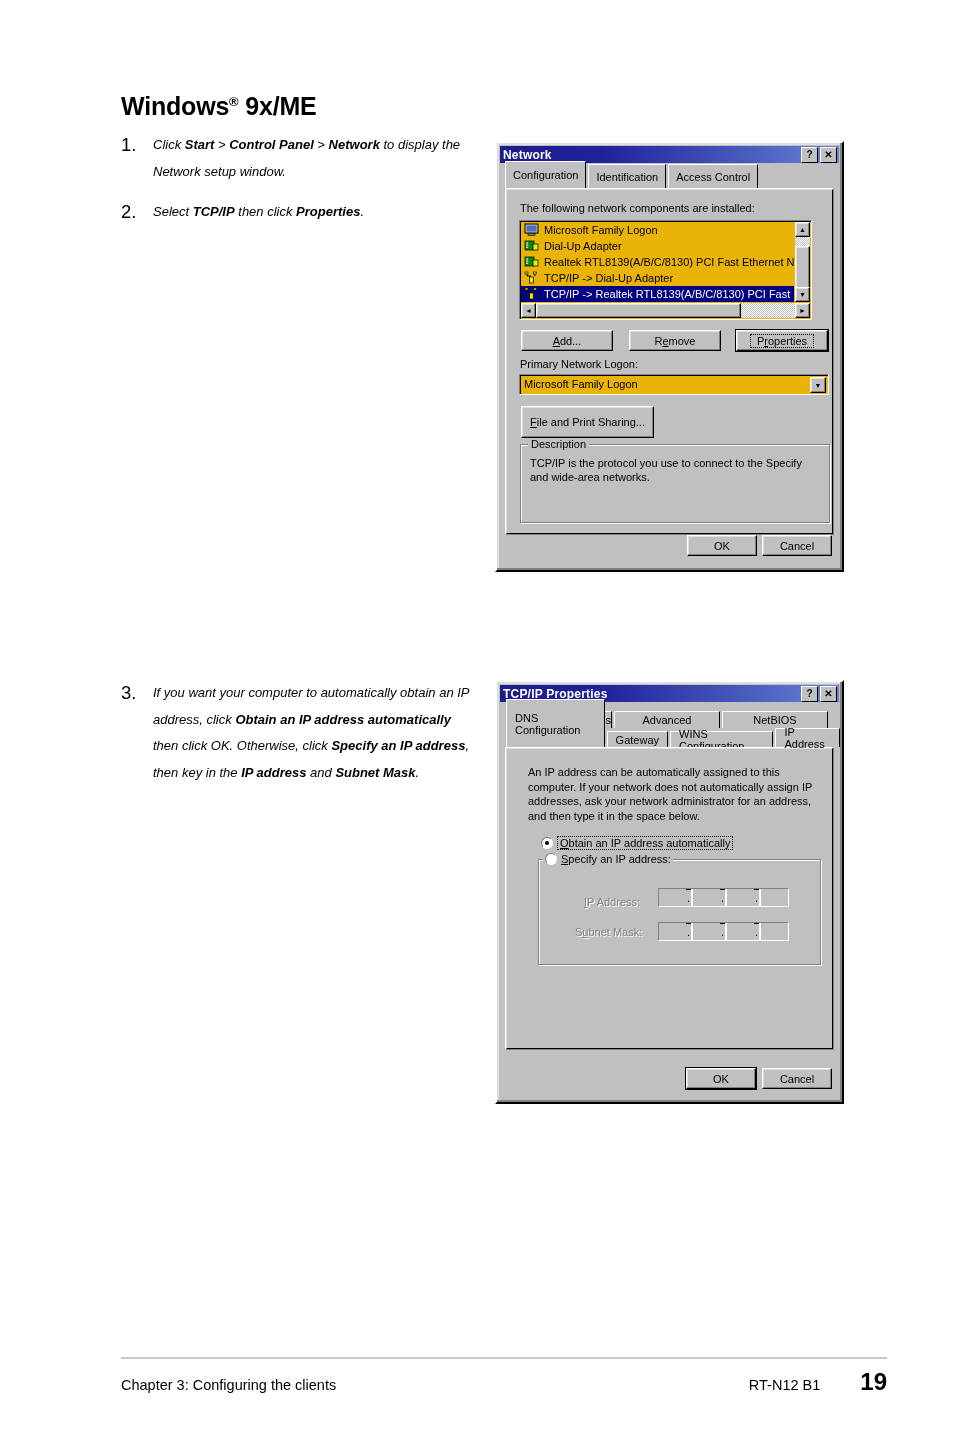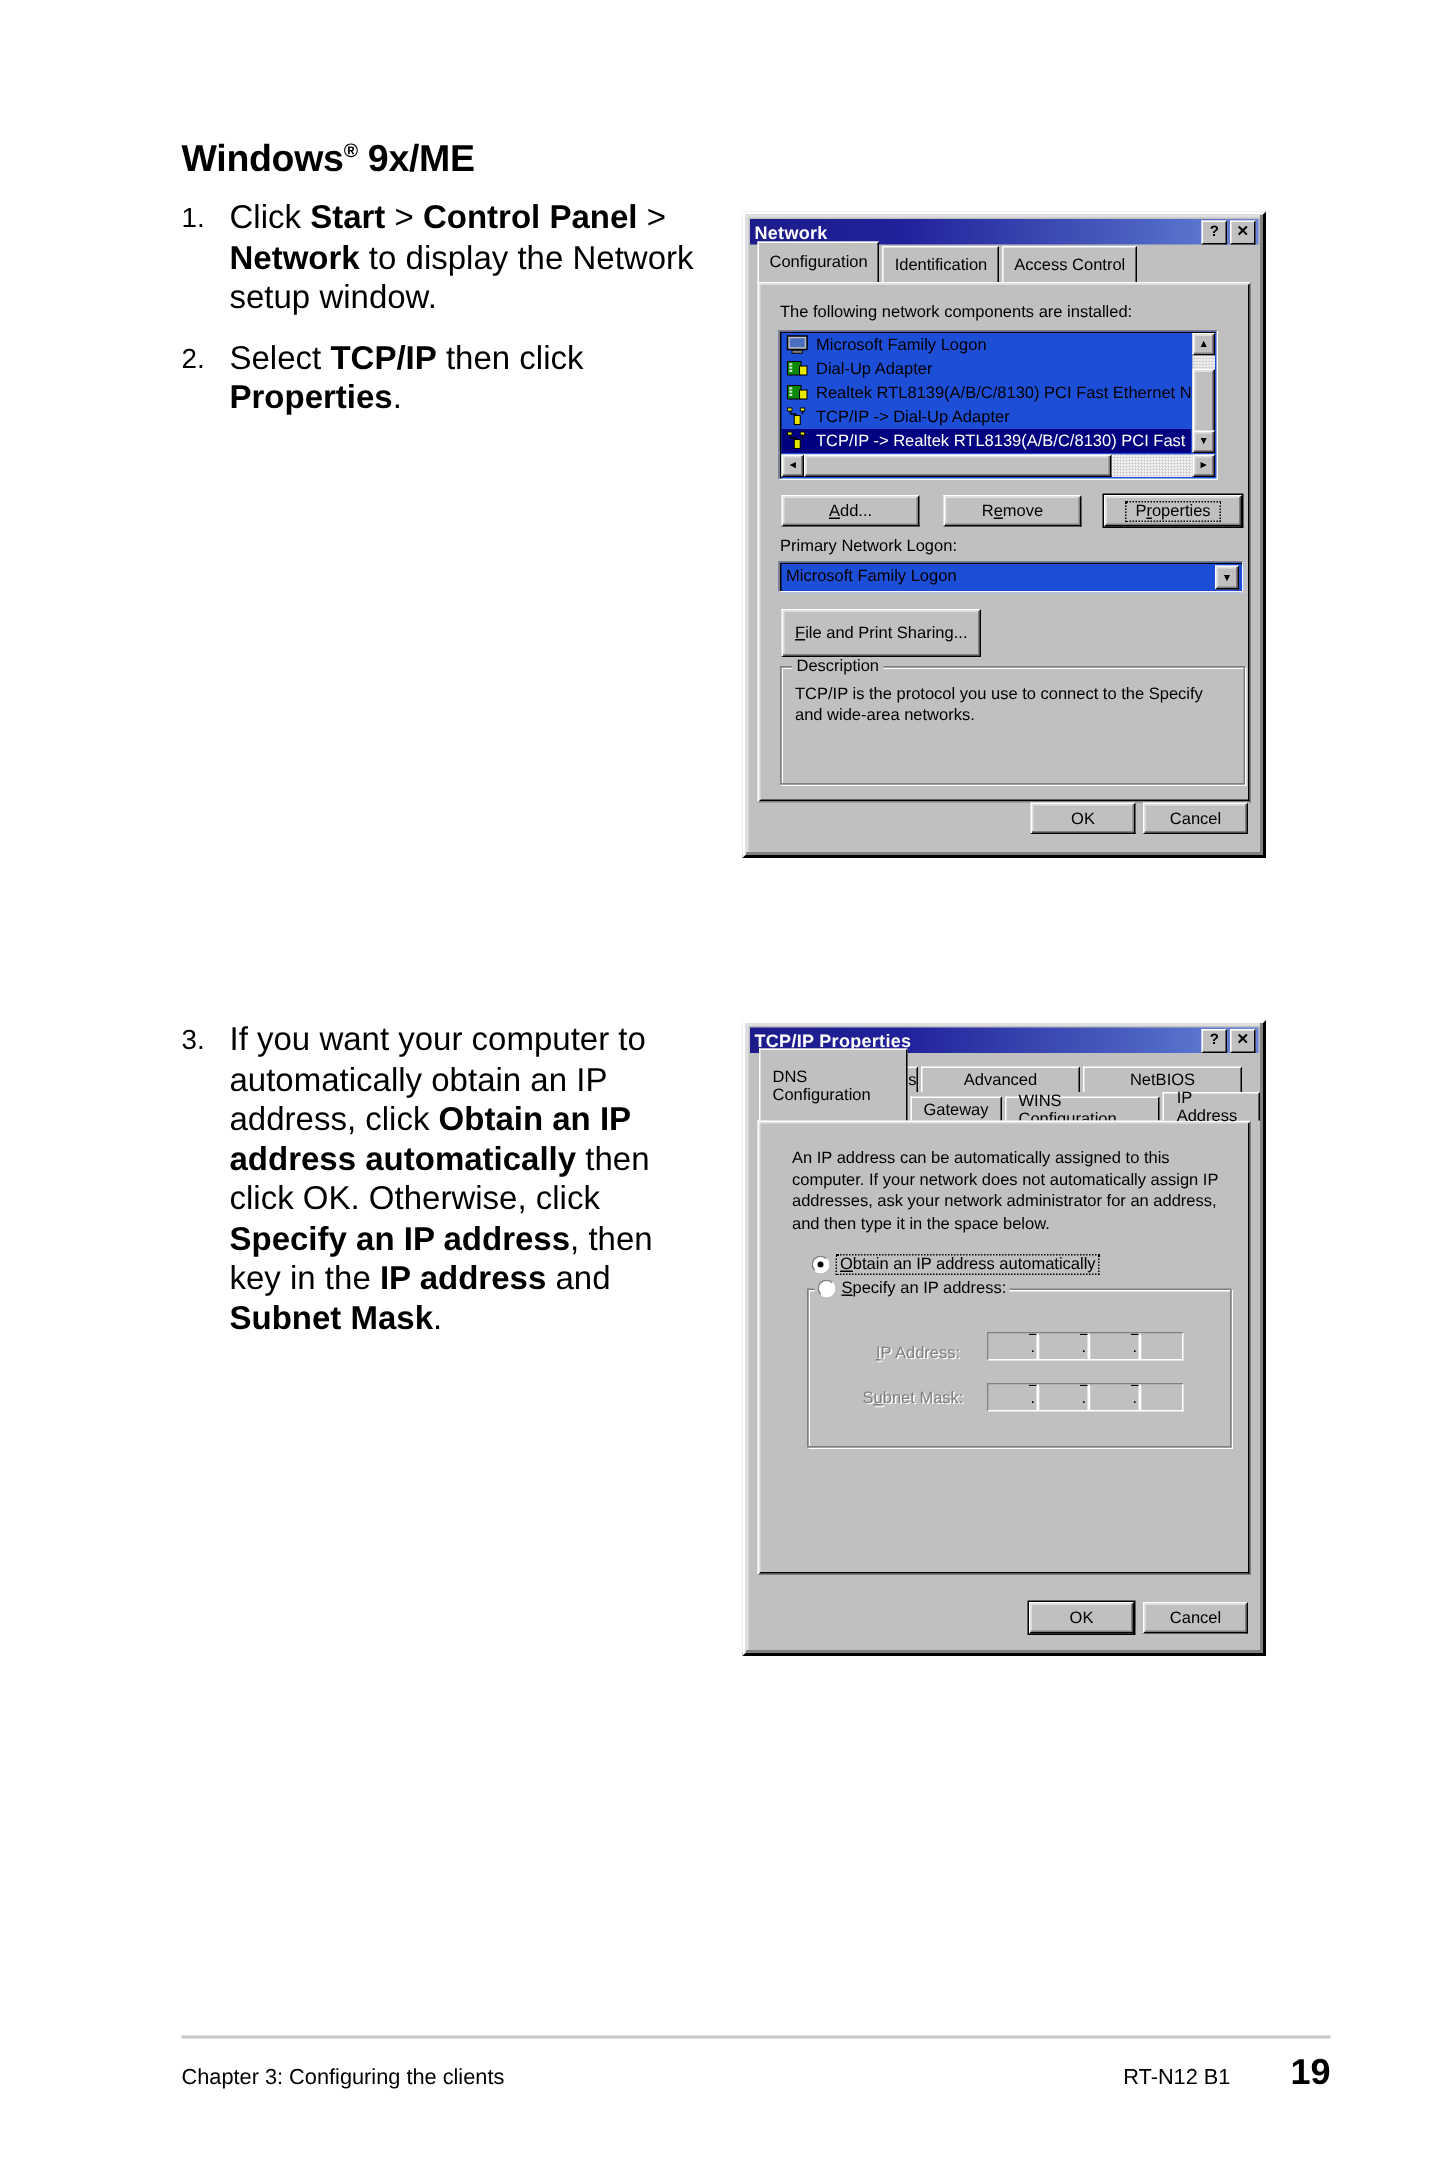--- a/index.html
+++ b/index.html
@@ -13,21 +13,21 @@
   
   .doc-title{
     position:absolute;left:121px;top:92px;
     font-size:25px;font-weight:bold;letter-spacing:-0.2px;
   }
   .doc-title .reg{font-size:13px;vertical-align:super;font-weight:bold;}
 
   .steps{position:absolute;left:121px;top:132px;width:345px;}
   .step{display:flex;margin-bottom:14px;}
   .step-num{width:32px;flex:0 0 32px;font-size:18.5px;line-height:26.5px;}
-  .step-body{font-size:22px;line-height:26.5px;}
+  .step-body{font-size:13px;line-height:26.5px;font-style:italic;}
   .step-body b{font-weight:bold;}
 
   .steps2{position:absolute;left:121px;top:680px;width:350px;}
 
   
   .footer-rule{position:absolute;left:121px;top:1357px;width:766px;height:2px;background:#c8c8c8;}
   .footer{position:absolute;left:121px;top:1368px;width:766px;
           font-size:14.5px;display:flex;align-items:baseline;justify-content:flex-end;}
   .footer-left{flex:1;}
   .footer-model{font-size:14.5px;margin-right:40px;}
@@ -77,21 +77,21 @@
   .panel-inner{
     border-top:1px solid #dfdfdf;border-left:1px solid #dfdfdf;
     border-right:1px solid #000;border-bottom:1px solid #000;
     height:100%;box-sizing:border-box;position:relative;
   }
 
   .lbl{font-size:11px;color:#000;}
 
   
   .sunken{
-    background:#1d4ed8;
+    background:#eab308;
     border-top:1px solid #808080;border-left:1px solid #808080;
     border-right:1px solid #ffffff;border-bottom:1px solid #ffffff;
     box-shadow:inset 1px 1px 0 #000;
     box-sizing:border-box;
   }
   
   .btn{
     background:#c0c0c0;
     border-top:1px solid #ffffff;border-left:1px solid #ffffff;
     border-right:1px solid #000;border-bottom:1px solid #000;

